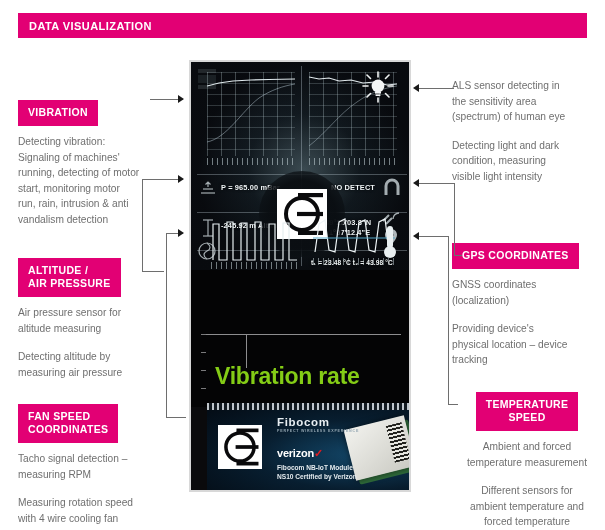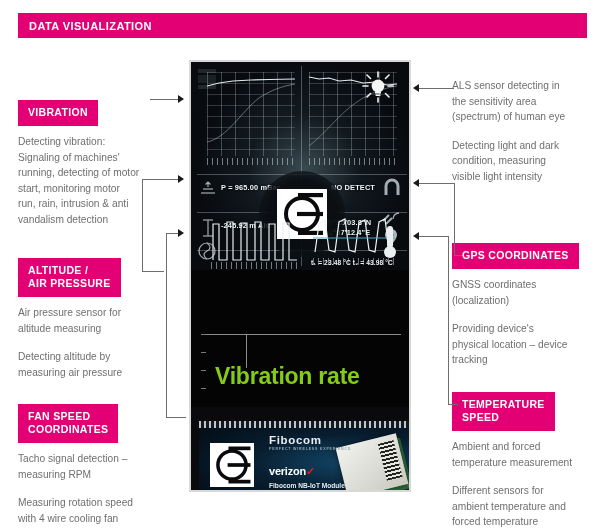--- a/index.html
+++ b/index.html
@@ -108,21 +108,21 @@
   .vib-axis-v {
     position: absolute; left: 55px; top: 64px; width: 1px; height: 34px;
     background: #8d8d8f;
   }
   .vib-yticks {
     position: absolute; left: 10px; top: 64px; width: 5px; height: 62px;
     background: repeating-linear-gradient(to bottom, #7a7a7c 0 1px, transparent 1px 18px);
   }
 
   .board {
-    position: absolute; left: 8px; bottom: 0; width: 100%; height: 69px;
+    position: absolute; left: 16px; bottom: 0; width: 100%; height: 87px;
     background:
       radial-gradient(ellipse at 72% 60%, rgba(30,110,160,.55) 0%, rgba(8,30,48,.85) 48%, rgba(3,10,18,.98) 100%),
       linear-gradient(120deg,#04121d 0%, #072032 45%, #030a12 100%);
     overflow: hidden;
   }
   .board-strip {
     position: absolute; left: 0; top: 0; width: 100%; height: 7px;
     background:
       repeating-linear-gradient(to right, rgba(225,230,235,.85) 0 2px, rgba(20,26,32,.9) 2px 5px);
   }
@@ -235,21 +235,21 @@
     <div class="tag">
       <span>GPS COORDINATES</span>
     </div>
     <div class="body-txt">GNSS coordinates
 (localization)</div>
     <div class="body-txt">Providing device's
 physical location – device
 tracking</div>
   </div>
 
-  <div class="col-right" style="top:392px;">
+  <div class="col-right" style="top:392px;text-align:center;">
     <div class="tag">
       <span>TEMPERATURE</span>
       <span class="l2">SPEED</span>
     </div>
     <div class="body-txt">Ambient and forced
 temperature measurement</div>
     <div class="body-txt">Different sensors for
 ambient temperature and
 forced temperature</div>
   </div>

